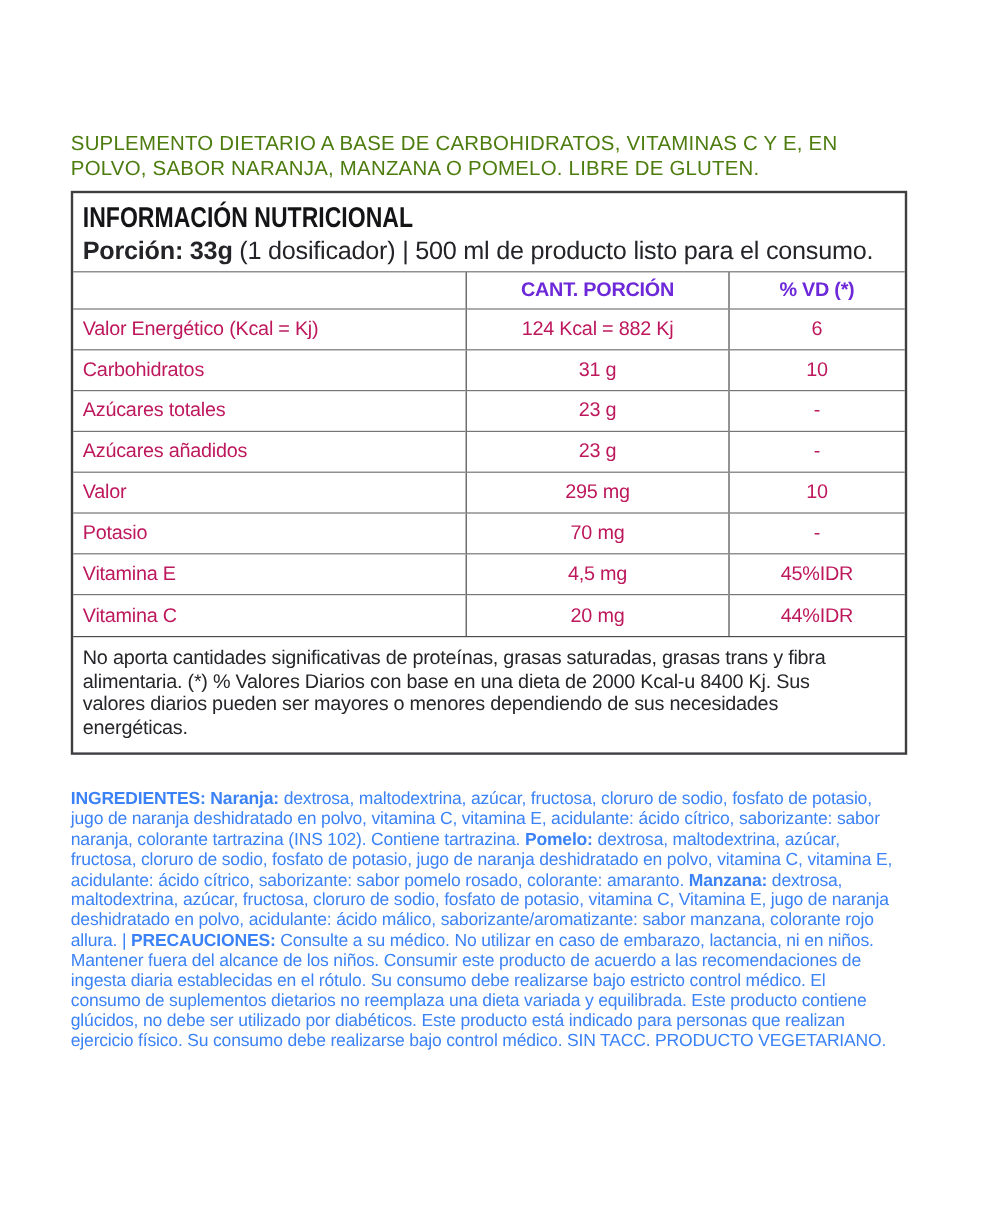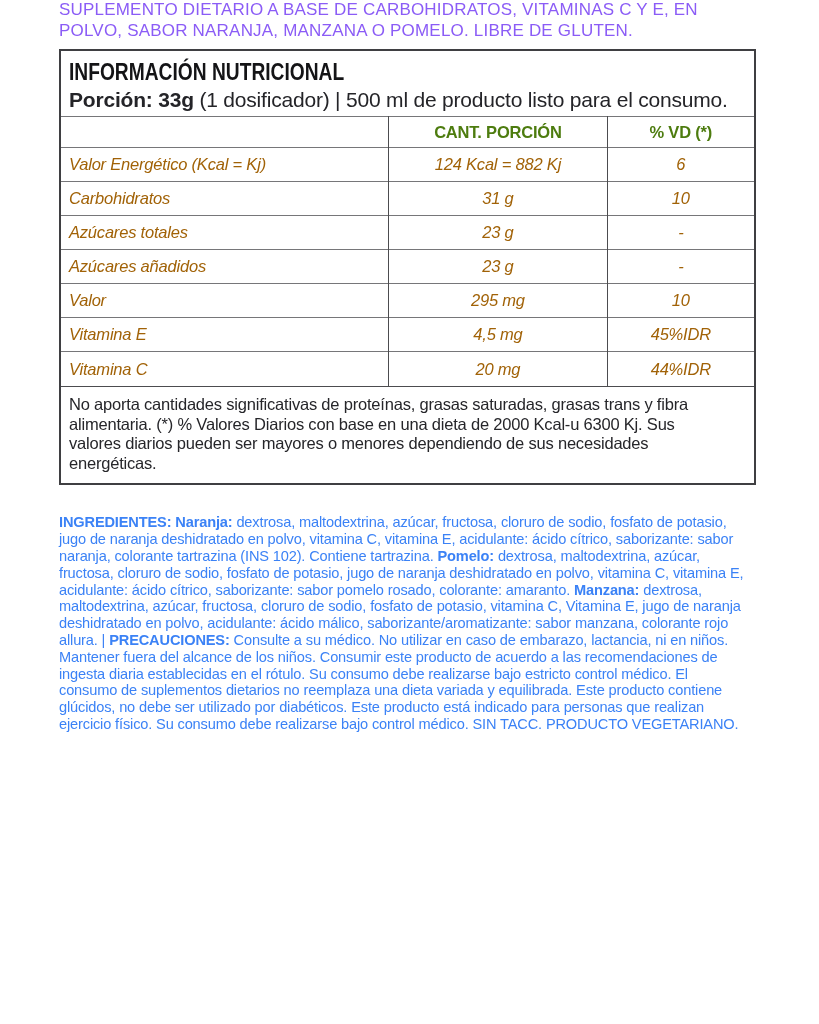--- a/index.html
+++ b/index.html
@@ -12,24 +12,25 @@
     overflow: hidden;
   }
   .content {
     position: absolute;
     left: 59px;
     top: 0;
     width: 697px;
   }
   
   .intro {
+    margin-top: 110px;
     font-size: 17px;
     line-height: 1.22;
     letter-spacing: 0.2px;
-    color: #8b5cf6;
+    color: #4d7c0f;
   }
   
   .nbox {
     margin-top: 8px;
     border: 2px solid #3f3f42;
   }
   .nbox-header {
     padding: 7px 9px 4px 8px;
   }
   .ntitle {
@@ -58,23 +59,23 @@
   table.ntable tr { border-top: 1px solid #767679; }
   table.ntable th, table.ntable td {
     font-size: 16.5px;
     letter-spacing: -0.2px;
     vertical-align: middle;
   }
   table.ntable th {
     height: 31px;
     font-weight: bold;
     text-align: center;
-    color: #4d7c0f;
+    color: #6d28d9;
   }
-  table.ntable td { height: 34px; color: #a16207; font-style: italic; }
+  table.ntable td { height: 34px; color: #be185d; }
   td.c-label { text-align: left; padding-left: 8px; }
   td.c-amt, th.c-amt { text-align: center; }
   td.c-vd, th.c-vd { text-align: center; }
   .vline { border-left: 1px solid #4c4c4f; }
   
   .footnote {
     border-top: 1px solid #4c4c4f;
     padding: 8px 40px 10px 8px;
     font-size: 16.5px;
     line-height: 1.19;
@@ -139,30 +140,35 @@
         <td class="c-label">Azúcares añadidos</td>
         <td class="c-amt vline">23 g</td>
         <td class="c-vd vline">-</td>
       </tr>
       <tr>
         <td class="c-label">Valor</td>
         <td class="c-amt vline">295 mg</td>
         <td class="c-vd vline">10</td>
       </tr>
       <tr>
+        <td class="c-label">Potasio</td>
+        <td class="c-amt vline">70 mg</td>
+        <td class="c-vd vline">-</td>
+      </tr>
+      <tr>
         <td class="c-label">Vitamina E</td>
         <td class="c-amt vline">4,5 mg</td>
         <td class="c-vd vline">45%IDR</td>
       </tr>
       <tr>
         <td class="c-label">Vitamina C</td>
         <td class="c-amt vline">20 mg</td>
         <td class="c-vd vline">44%IDR</td>
       </tr>
     </tbody>
       </table>
 
-    <p class="footnote">No aporta cantidades significativas de proteínas, grasas saturadas, grasas trans y fibra alimentaria. (*) % Valores Diarios con base en una dieta de 2000 Kcal-u 6300 Kj. Sus valores diarios pueden ser mayores o menores dependiendo de sus necesidades energéticas.</p>
+    <p class="footnote">No aporta cantidades significativas de proteínas, grasas saturadas, grasas trans y fibra alimentaria. (*) % Valores Diarios con base en una dieta de 2000 Kcal-u 8400 Kj. Sus valores diarios pueden ser mayores o menores dependiendo de sus necesidades energéticas.</p>
   </div>
 
   <p class="ingredients"><span class="b">INGREDIENTES: </span><span class="b">Naranja: </span><span>dextrosa, maltodextrina, azúcar, fructosa, cloruro de sodio, fosfato de potasio, jugo de naranja deshidratado en polvo, vitamina C, vitamina E, acidulante: ácido cítrico, saborizante: sabor naranja, colorante tartrazina (INS 102). Contiene tartrazina. </span><span class="b">Pomelo: </span><span>dextrosa, maltodextrina, azúcar, fructosa, cloruro de sodio, fosfato de potasio, jugo de naranja deshidratado en polvo, vitamina C, vitamina E, acidulante: ácido cítrico, saborizante: sabor pomelo rosado, colorante: amaranto. </span><span class="b">Manzana: </span><span>dextrosa, maltodextrina, azúcar, fructosa, cloruro de sodio, fosfato de potasio, vitamina C, Vitamina E, jugo de naranja deshidratado en polvo, acidulante: ácido málico, saborizante/aromatizante: sabor manzana, colorante rojo allura. | </span><span class="b">PRECAUCIONES: </span><span>Consulte a su médico. No utilizar en caso de embarazo, lactancia, ni en niños. Mantener fuera del alcance de los niños. Consumir este producto de acuerdo a las recomendaciones de ingesta diaria establecidas en el rótulo. Su consumo debe realizarse bajo estricto control médico. El consumo de suplementos dietarios no reemplaza una dieta variada y equilibrada. Este producto contiene glúcidos, no debe ser utilizado por diabéticos. Este producto está indicado para personas que realizan ejercicio físico. Su consumo debe realizarse bajo control médico. SIN TACC. PRODUCTO VEGETARIANO.</span></p>
 
 </div>
 
 </body></html>

